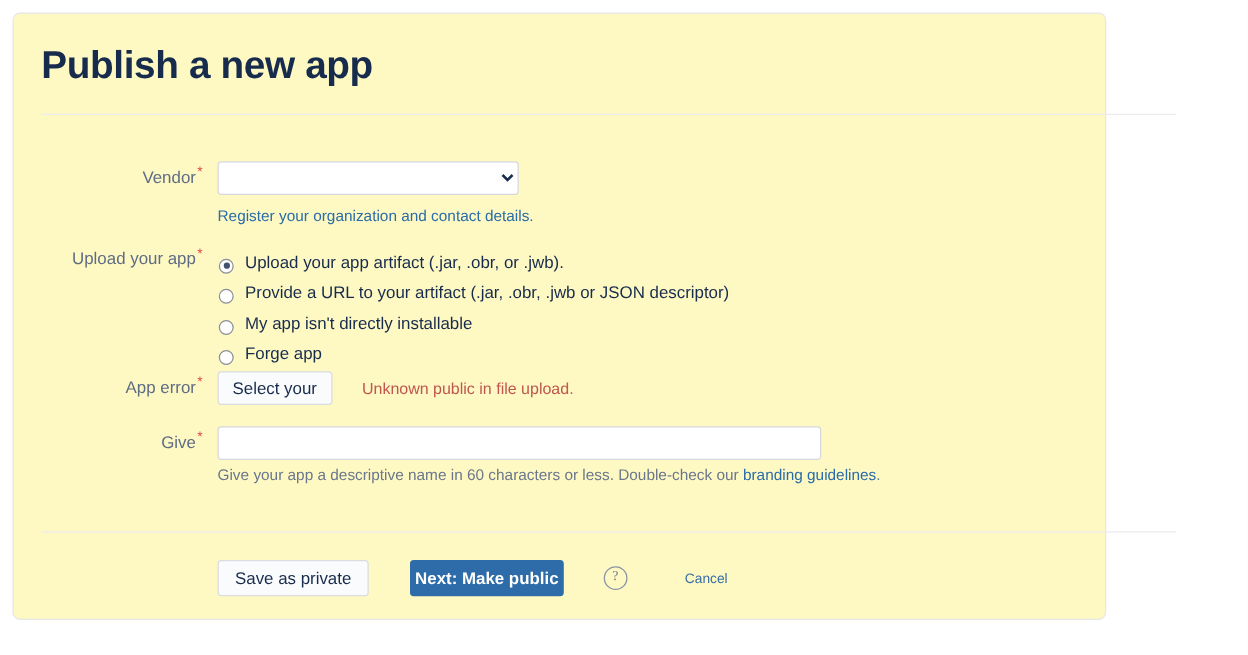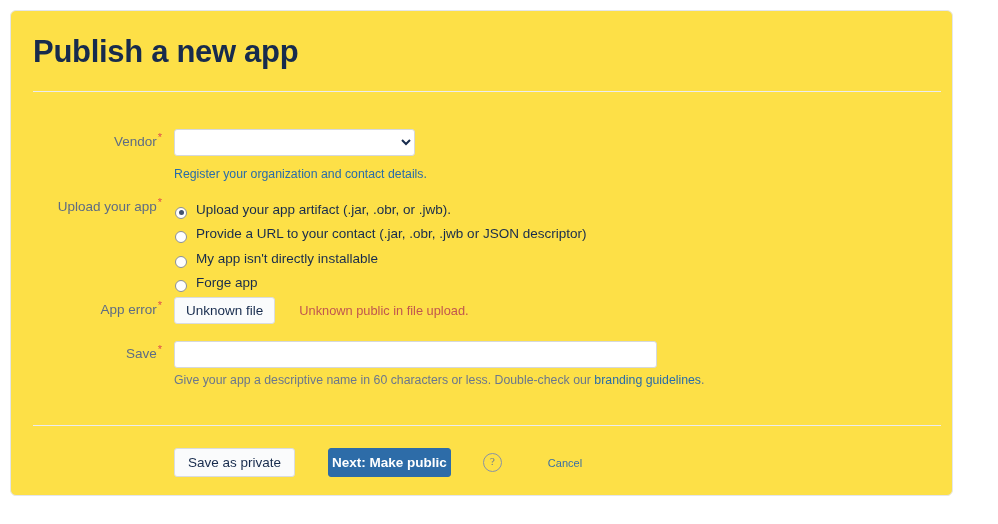--- a/index.html
+++ b/index.html
@@ -12,23 +12,23 @@
   }
   body {
     font-family: "Liberation Sans", sans-serif;
     -webkit-font-smoothing: antialiased;
   }
 
   .card {
     position: absolute;
     left: 10px;
     top: 10px;
-    width: 943px;
+    width: 875px;
     height: 486px;
-    background: #fde047;
+    background: #fef9c3;
     border: 1px solid #e4e6ea;
     border-radius: 6px;
     box-sizing: border-box;
   }
 
   .page-title {
     position: absolute;
     left: 22px;
     top: 21px;
     font-size: 31px;
@@ -252,46 +252,46 @@
     <div class="label" style="top:4px;">
       <span>Upload your app</span><span class="req">*</span>
     </div>
     <div class="field-area" style="top:0;left:164px;">
       <div class="radio-item">
         <span class="radio-mark checked"></span>
         <span class="radio-label">Upload your app artifact (.jar, .obr, or .jwb).</span>
       </div>
       <div class="radio-item">
         <span class="radio-mark"></span>
-        <span class="radio-label">Provide a URL to your contact (.jar, .obr, .jwb or JSON descriptor)</span>
+        <span class="radio-label">Provide a URL to your artifact (.jar, .obr, .jwb or JSON descriptor)</span>
       </div>
       <div class="radio-item">
         <span class="radio-mark"></span>
         <span class="radio-label">My app isn't directly installable</span>
       </div>
       <div class="radio-item">
         <span class="radio-mark"></span>
         <span class="radio-label">Forge app</span>
       </div>
     </div>
   </div>
 
   <div class="form-row" style="top:286px;height:30px;">
     <div class="label" style="top:4px;">
       <span>App error</span><span class="req">*</span>
     </div>
     <div class="field-area" style="top:0;display:flex;align-items:center;">
-      <button class="btn btn-select-file">Unknown file</button>
+      <button class="btn btn-select-file">Select your</button>
       <span class="error-text" style="margin-left:24px;">Unknown public in file upload.</span>
     </div>
   </div>
 
   <div class="form-row" style="top:330px;height:52px;">
     <div class="label" style="top:4px;">
-      <span>Save</span><span class="req">*</span>
+      <span>Give</span><span class="req">*</span>
     </div>
     <div class="field-area" style="top:0;">
       <input class="text-input" type="text" value="" style="">
       <div class="helper" style="margin-top:4px;">
         <span>Give your app a descriptive name in 60 characters or less. Double-check our </span><a class="link" href="#">branding guidelines</a><span>.</span>
       </div>
     </div>
   </div>
 
   <div class="divider divider-bottom"></div>

